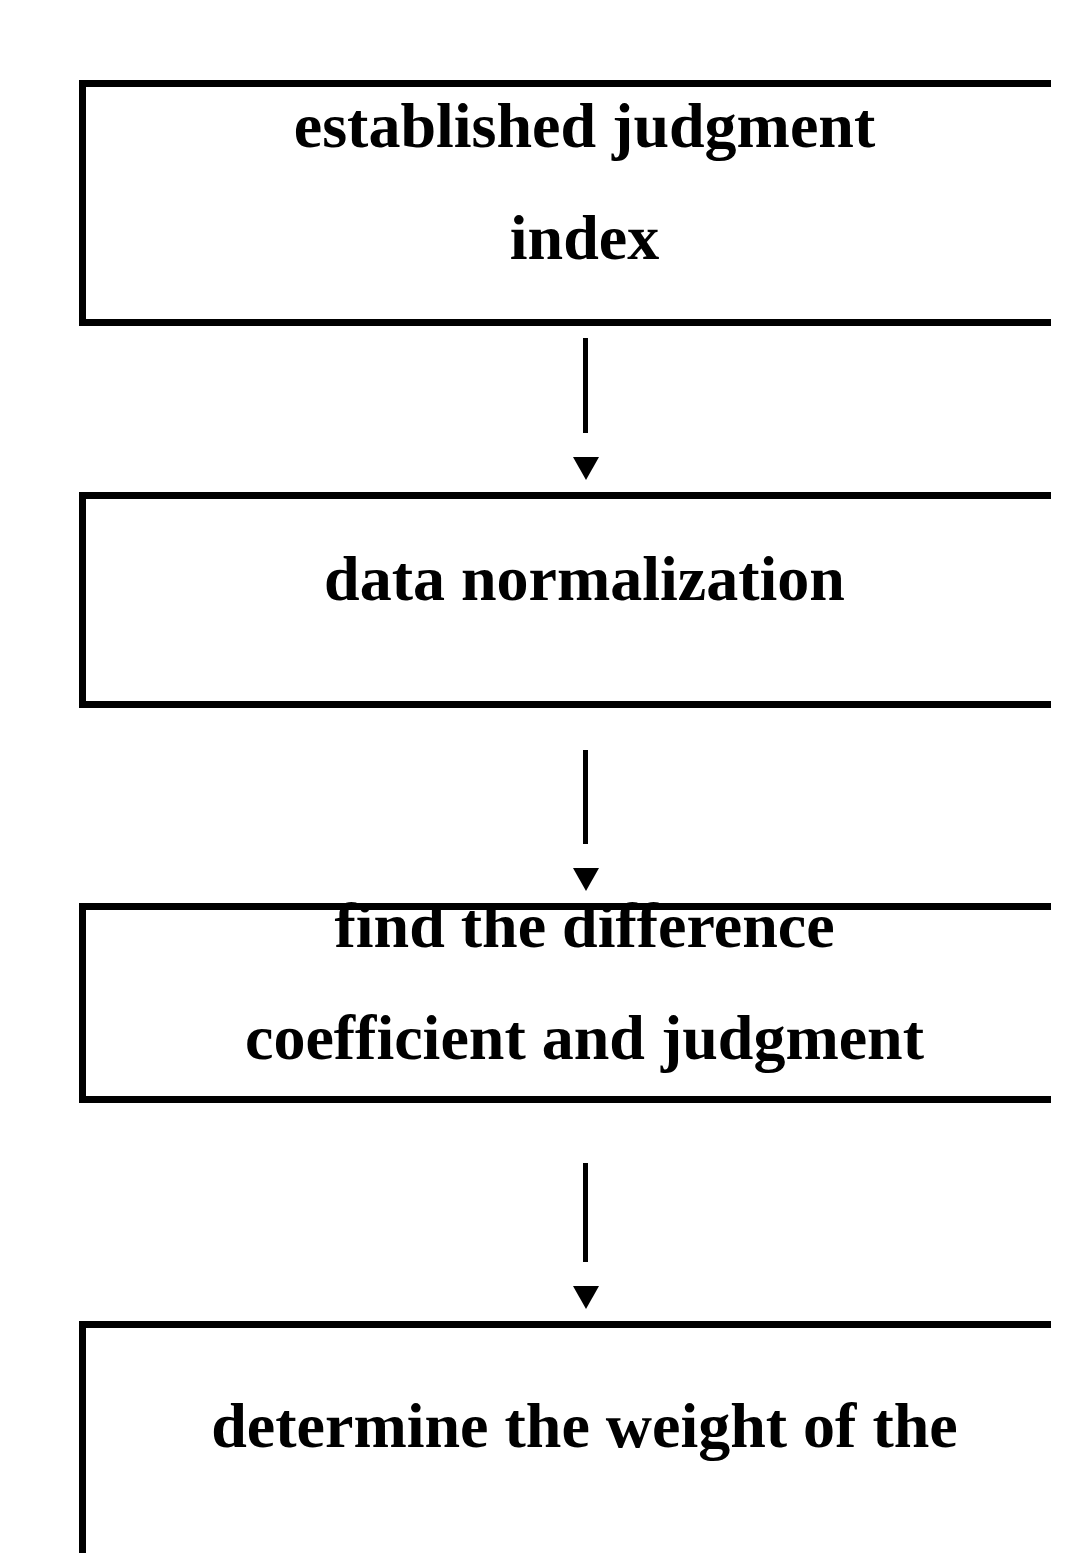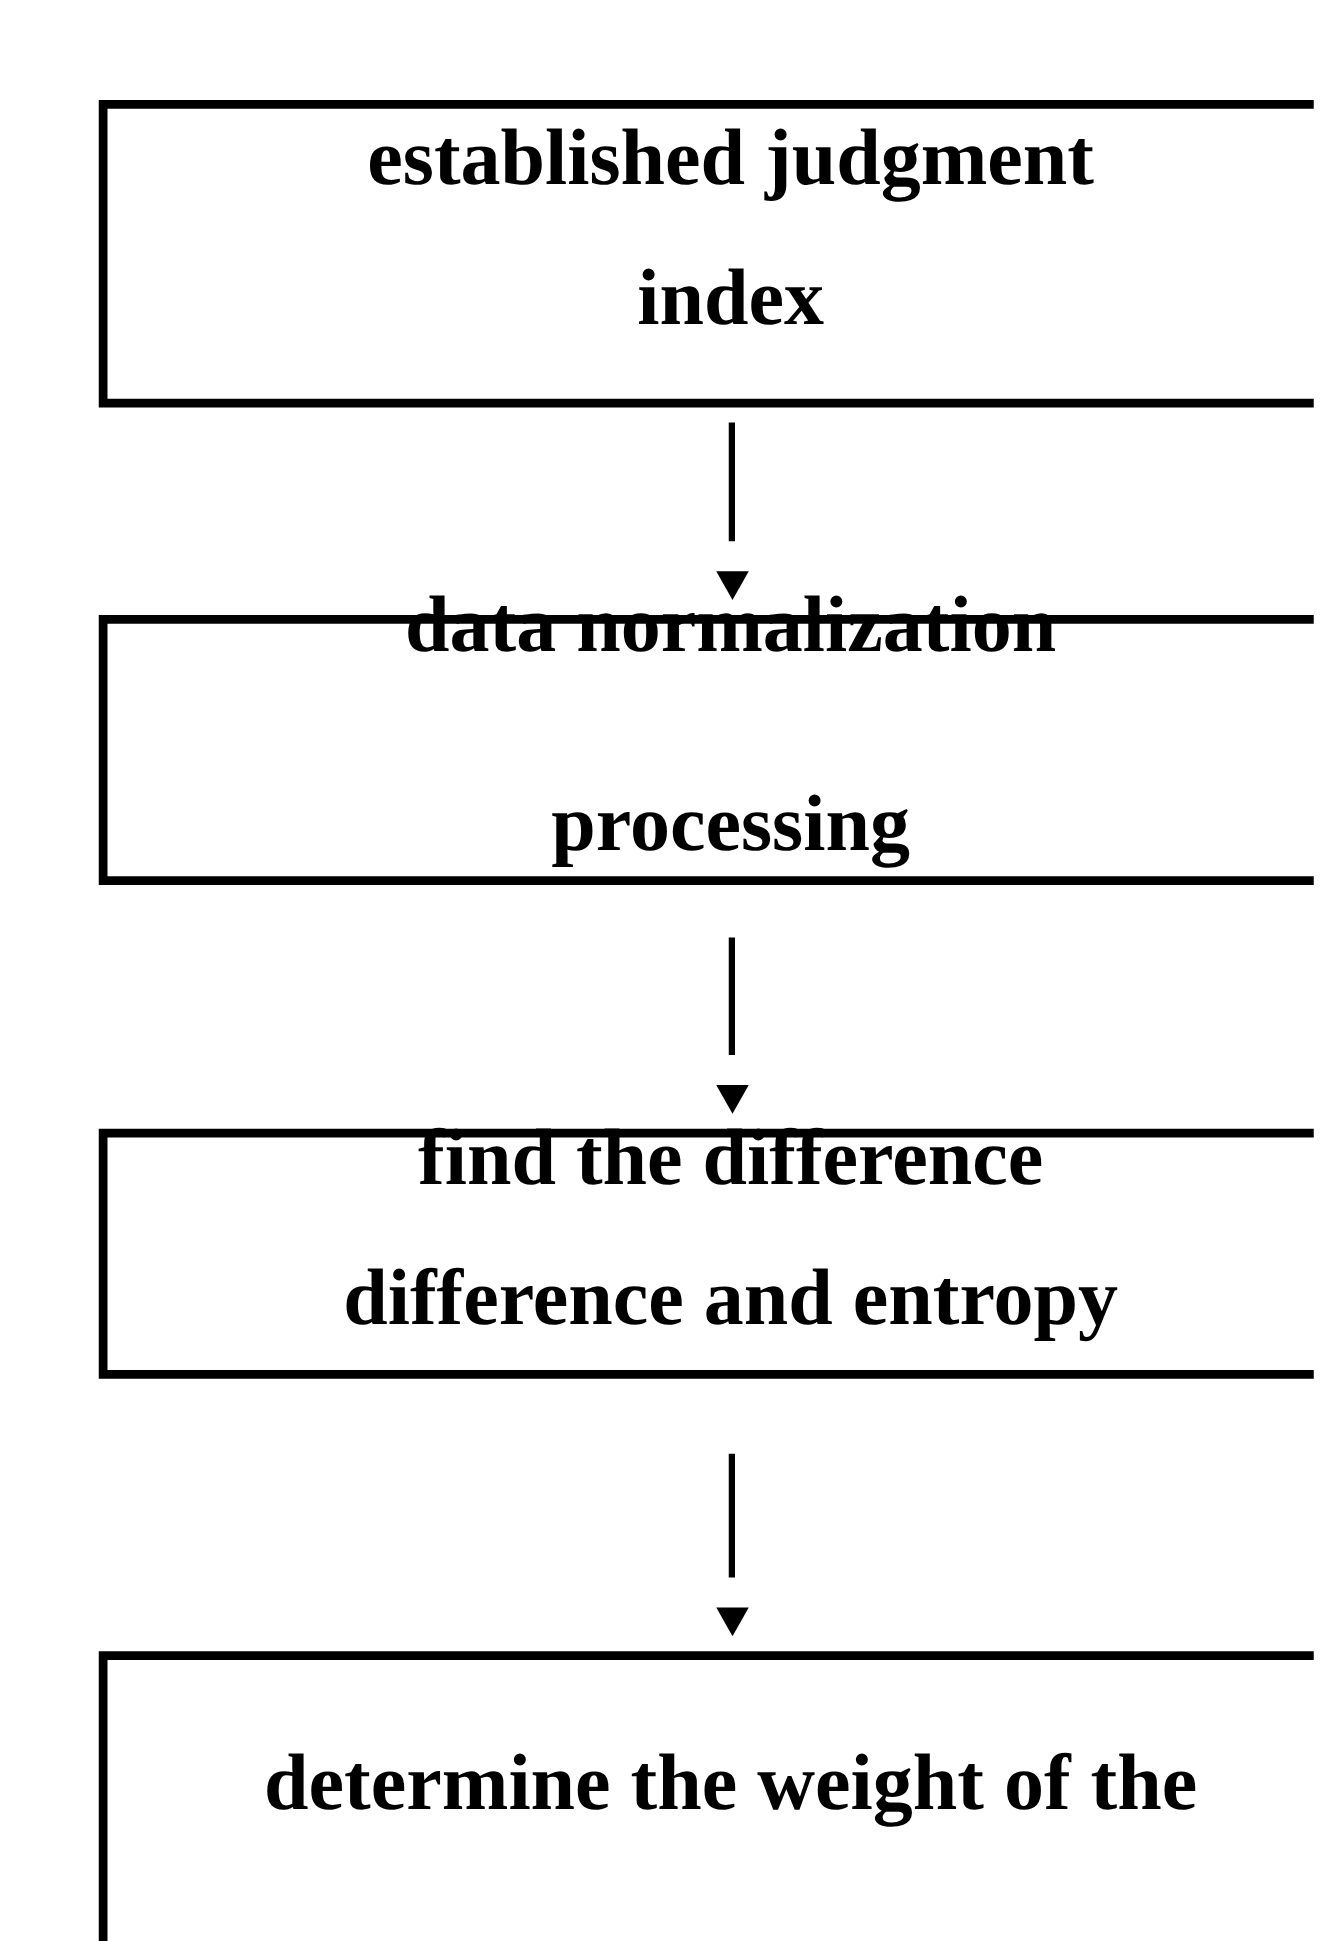--- a/index.html
+++ b/index.html
@@ -67,31 +67,30 @@
     <span class="line">index</span>
   </div>
 
   <div class="connector" style="top:278px; height:166px;">
     <span class="stem"></span>
     <span class="head"></span>
   </div>
 
   <div class="node" style="top:444px; height:216px;gap:47px;">
     <span class="line">data normalization</span>
-    <span class="line">processing</span>
   </div>
 
   <div class="connector" style="top:690px; height:165px;">
     <span class="stem"></span>
     <span class="head"></span>
   </div>
 
   <div class="node" style="top:855px; height:200px;">
     <span class="line">find the difference</span>
-    <span class="line">difference and entropy</span>
+    <span class="line">coefficient and judgment</span>
   </div>
 
   <div class="connector" style="top:1103px; height:170px;">
     <span class="stem"></span>
     <span class="head"></span>
   </div>
 
   <div class="node" style="top:1273px; height:252px;">
     <span class="line">determine the weight of the</span>
   </div>

